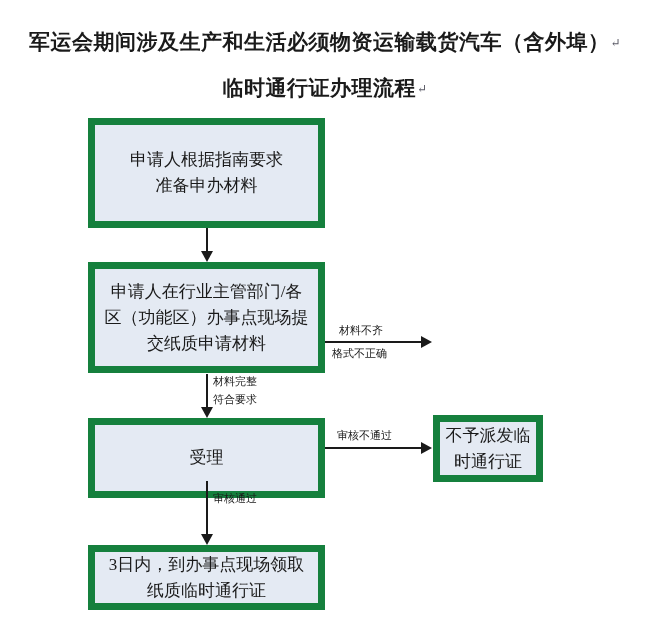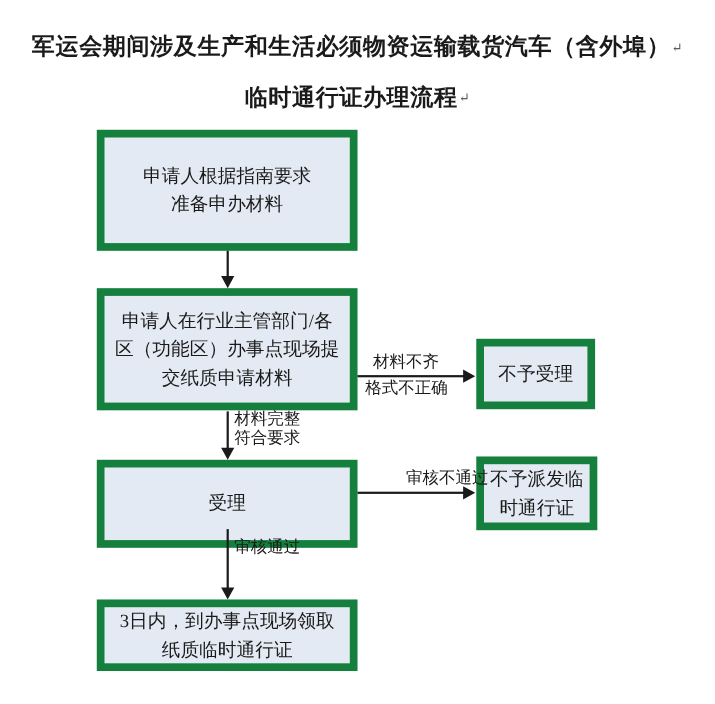--- a/index.html
+++ b/index.html
@@ -83,29 +83,29 @@
   .tri-3   { left: 201px; top: 534px; }
 
   .hline-1 { left: 325px; top: 341px; width: 97px; }
   .htri-1  { left: 421px; top: 336px; }
 
   .hline-2 { left: 325px; top: 447px; width: 97px; }
   .htri-2  { left: 421px; top: 442px; }
 
   .edge-label {
     position: absolute;
-    font-size: 15px;
+    font-size: 11px;
     line-height: 18px;
     color: #1a1a1a;
     white-space: pre-line;
   }
   .lbl-incomplete-top    { left: 339px; top: 321px; }
   .lbl-incomplete-bottom { left: 332px; top: 344px; }
   .lbl-complete          { left: 213px; top: 372px; }
-  .lbl-review-fail       { left: 337px; top: 426px; margin-left: 32px; }
+  .lbl-review-fail       { left: 337px; top: 426px; }
   .lbl-review-pass       { left: 213px; top: 489px; }
 </style>
 </head>
 <body>
 
 <div class="page">
 
   <div class="title title-line1">
     <span>军运会期间涉及生产和生活必须物资运输载货汽车（含外埠）</span><span class="return-mark">↵</span>
   </div>
@@ -115,21 +115,20 @@
 
   <div class="flow-box box-step1">申请人根据指南要求
 准备申办材料</div>
   <div class="flow-box box-step2">申请人在行业主管部门/各
 区（功能区）办事点现场提
 交纸质申请材料</div>
   <div class="flow-box box-step3">受理</div>
   <div class="flow-box box-step4">3日内，到办事点现场领取
 纸质临时通行证</div>
 
-  <div class="flow-box box-reject1">不予受理</div>
   <div class="flow-box box-reject2">不予派发临
 时通行证</div>
 
   <div class="vline vline-1"></div>
   <div class="tri-down tri-1"></div>
 
   <div class="vline vline-2"></div>
   <div class="tri-down tri-2"></div>
 
   <div class="vline vline-3"></div>

